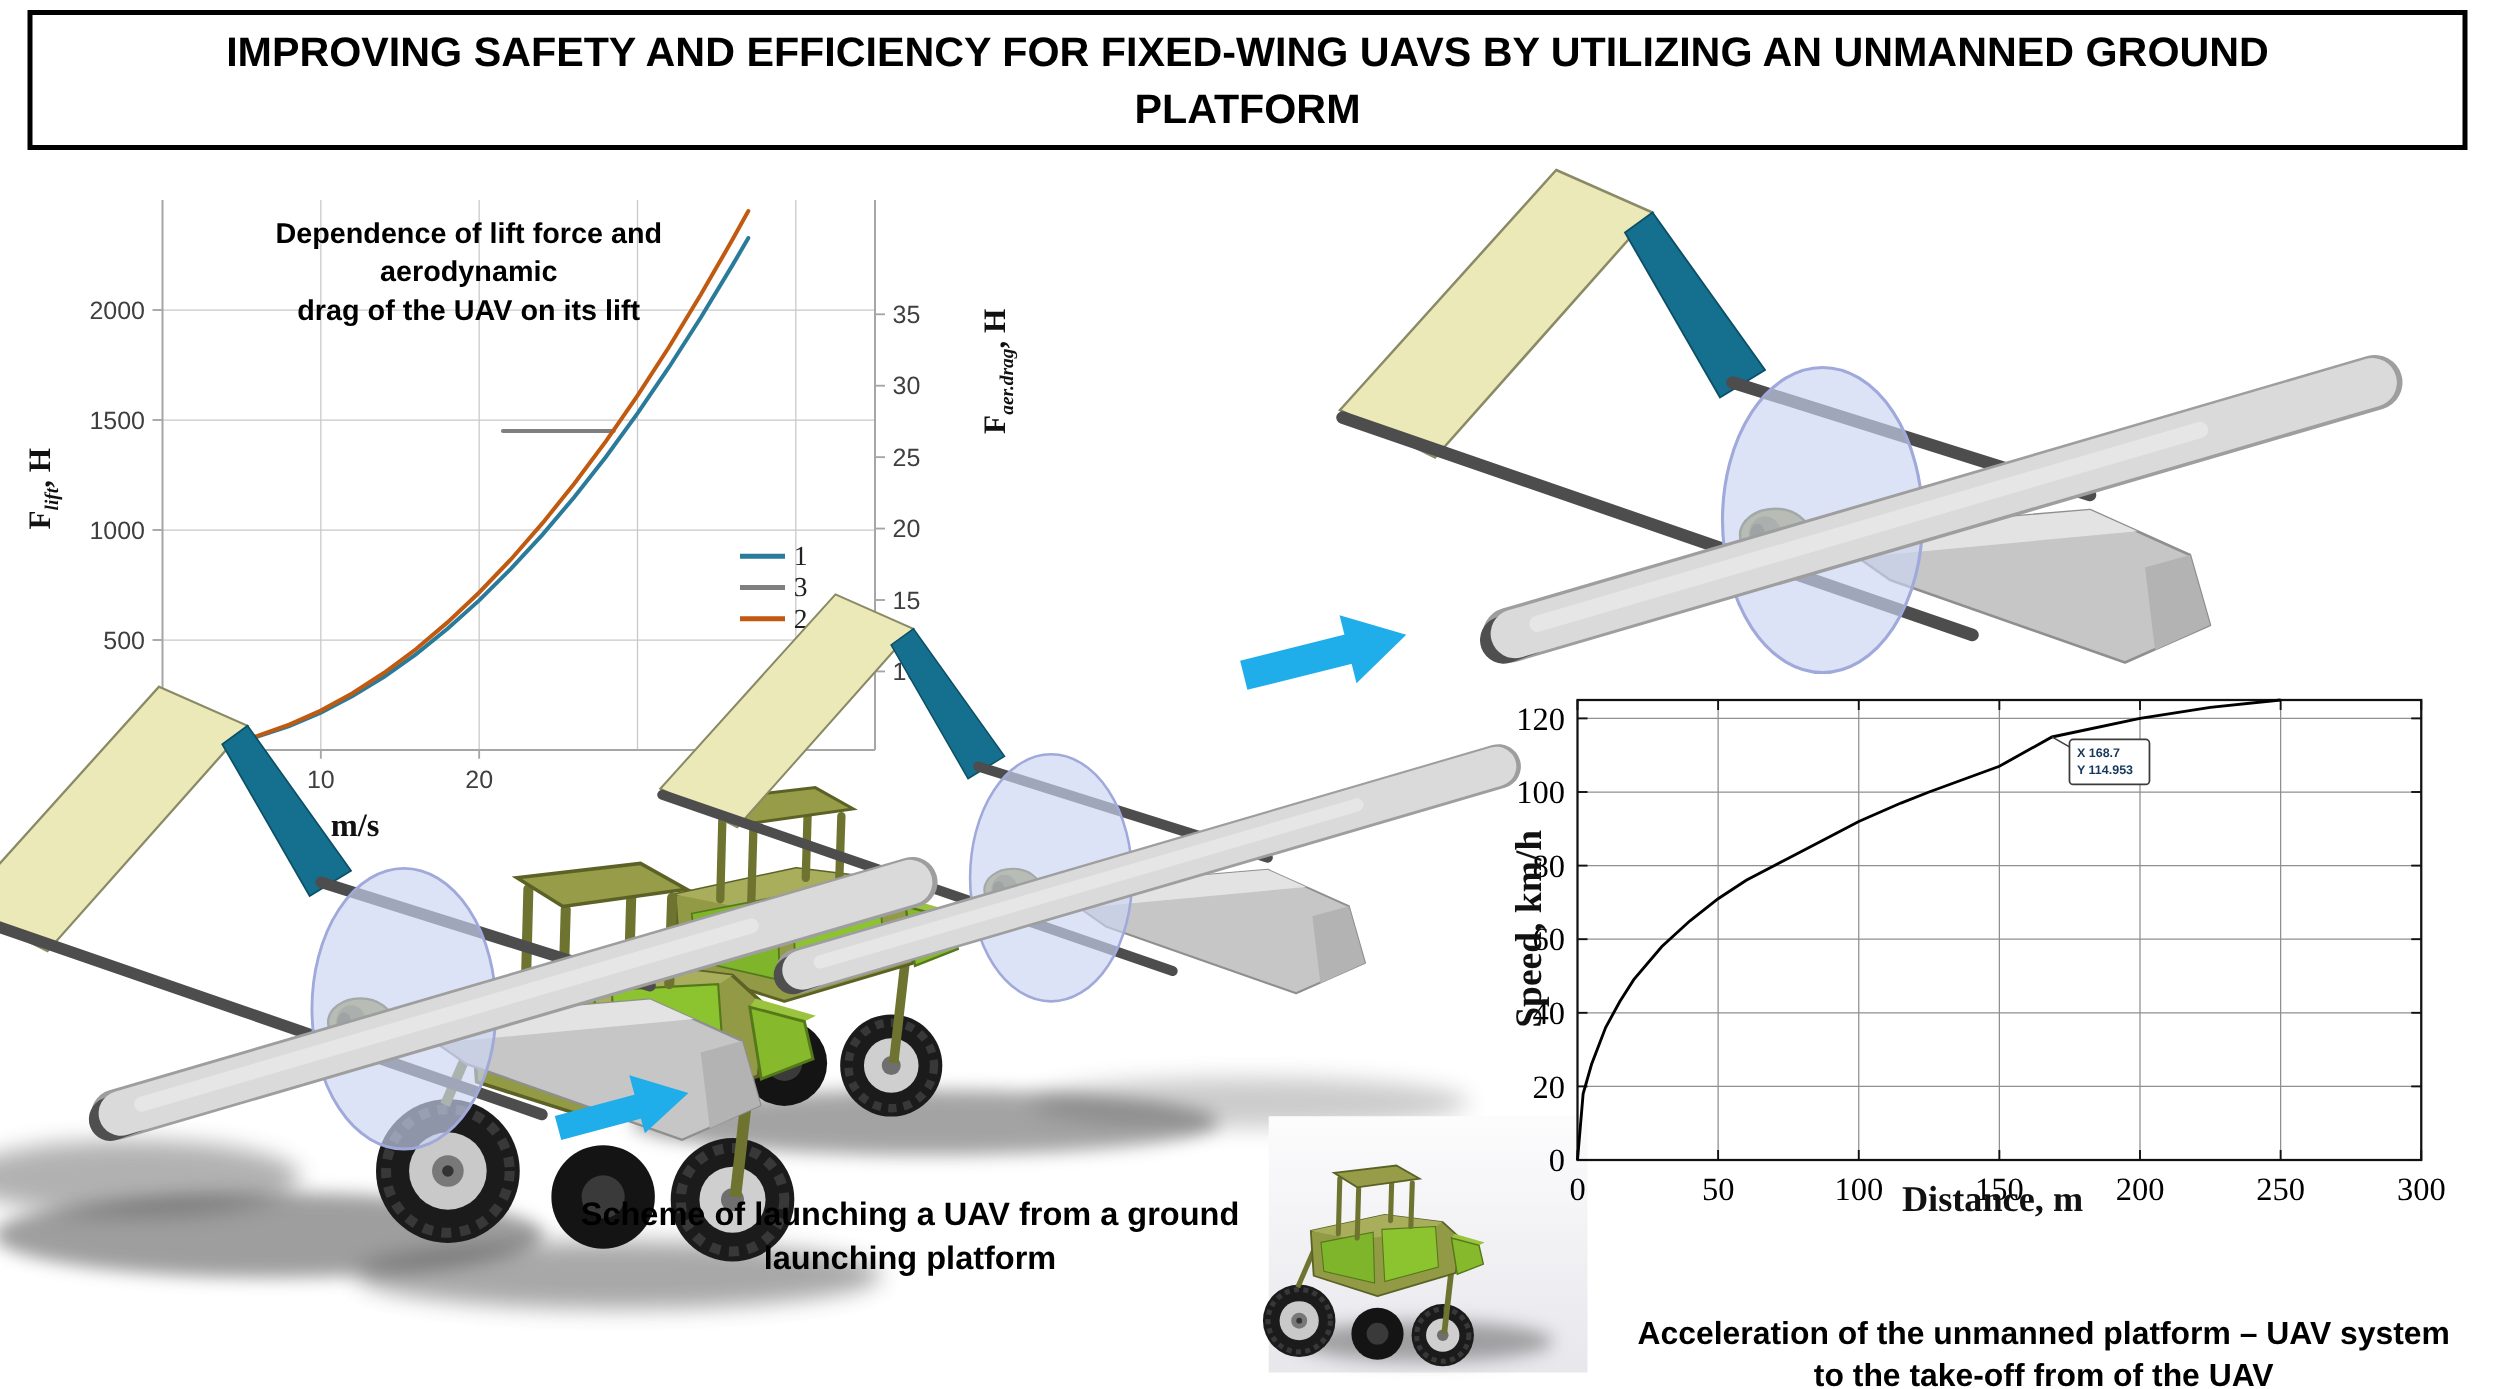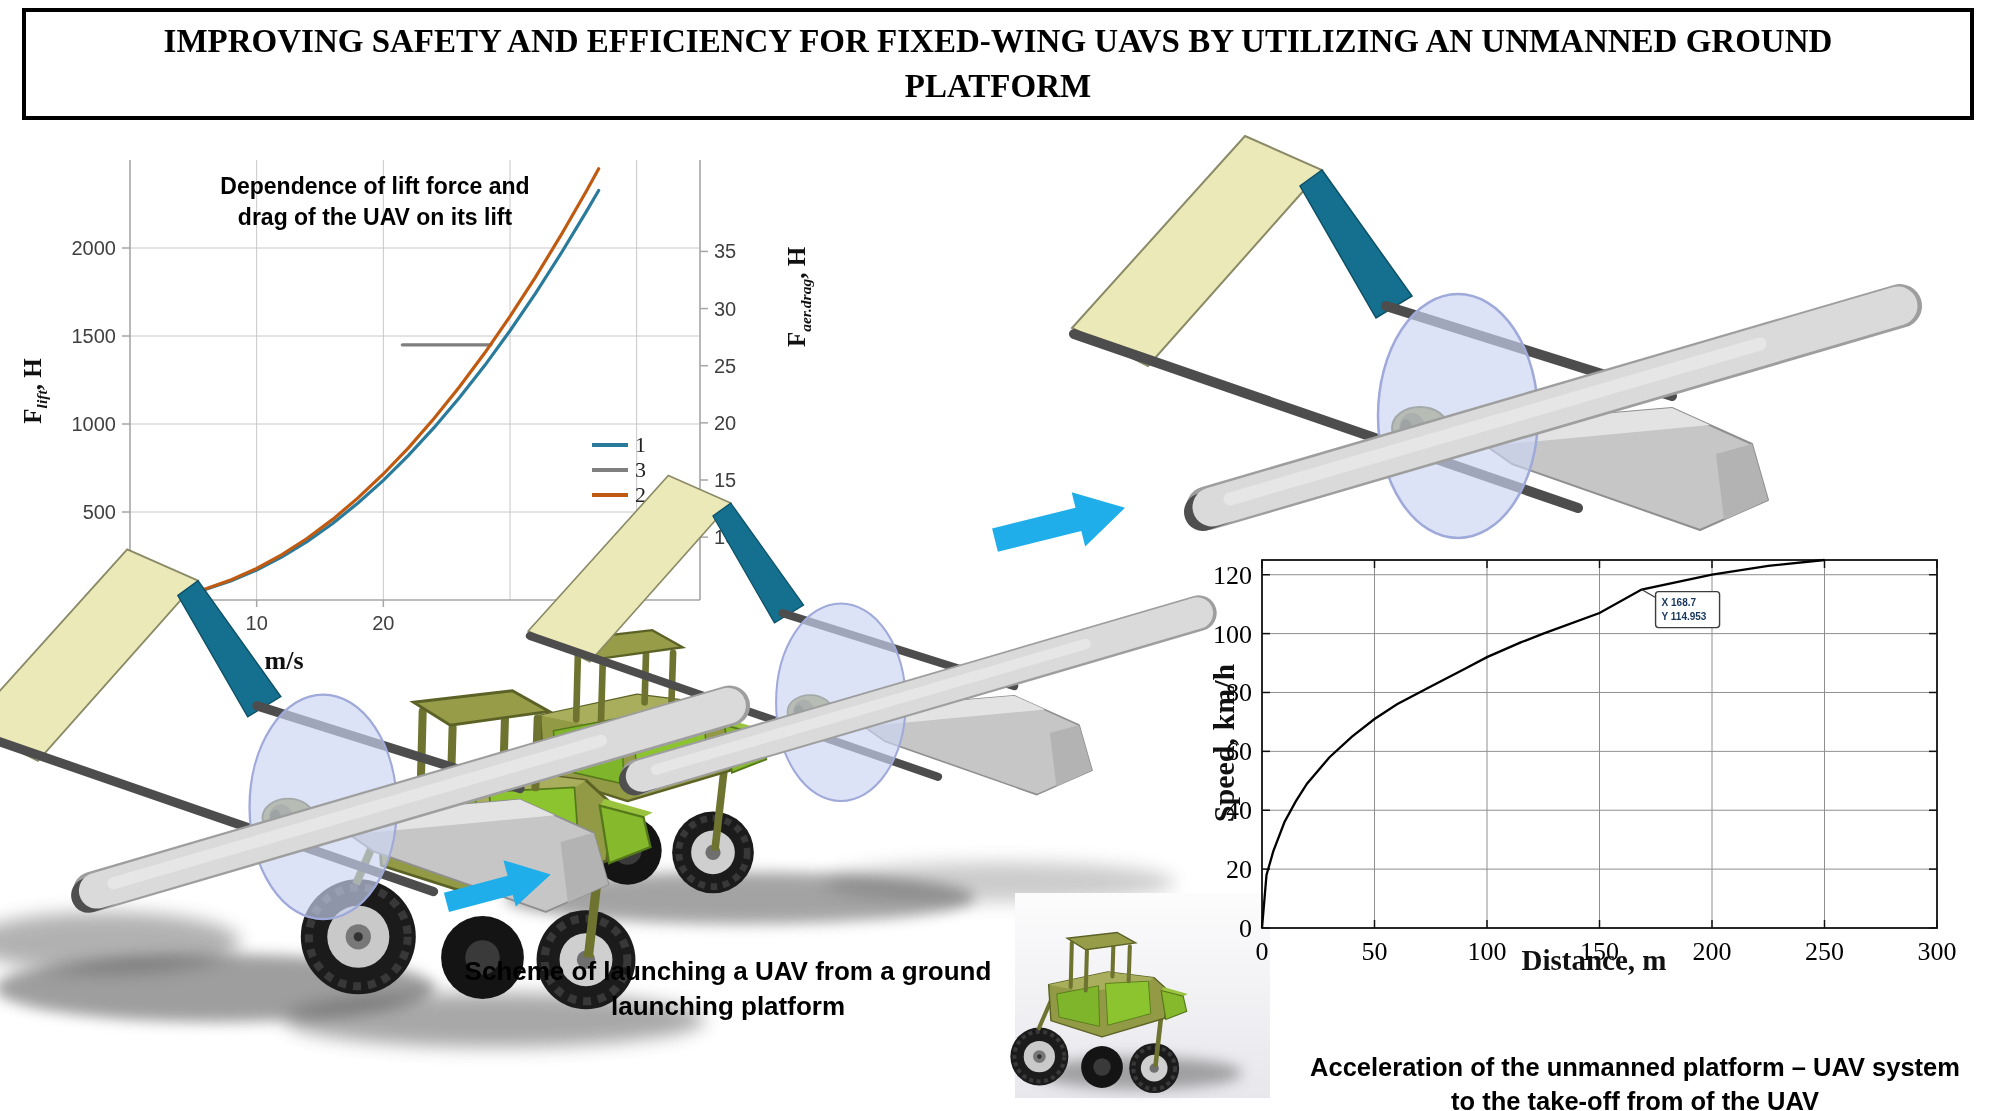--- a/index.html
+++ b/index.html
@@ -1,20 +1,20 @@
 <!DOCTYPE html>
 <html><head>
 <meta charset="utf-8">
 <style>
   html,body{margin:0;padding:0;background:#fff;}
   #page{position:relative;width:2000px;height:1111px;background:#fff;overflow:hidden;
         font-family:"Liberation Sans",sans-serif;}
   .abs{position:absolute;}
   
-  #titlebox{left:22px;top:8px;width:1944px;height:104px;border:4px solid #000;background:#fff;font-family:Liberation Serif, serif;}
+  #titlebox{left:22px;top:8px;width:1944px;height:104px;border:4px solid #000;background:#fff;}
   #titlebox .tt{width:100%;height:100%;display:flex;align-items:center;justify-content:center;
      text-align:center;font-weight:bold;font-size:33px;line-height:45px;color:#000;padding:0 60px;box-sizing:border-box;}
   
   .c1title{left:95px;top:140px;width:560px;text-align:center;font-weight:bold;font-size:23px;line-height:31px;color:#000;margin-top:31px;}
   .axserif{font-family:"Liberation Serif",serif;font-weight:bold;color:#111;}
   .rot{transform:rotate(-90deg);}
   .ylab1{left:-52px;top:372px;width:180px;height:38px;font-size:25px;text-align:center;}
   .ylab1r{left:712px;top:278px;width:180px;height:38px;font-size:25px;text-align:center;}
   .xlab1{left:240px;top:646px;width:220px;text-align:left;font-size:26px;}
   sub.ax{font-size:0.62em;font-style:italic;}
@@ -158,20 +158,21 @@
       <line x1="700" x2="708" y1="178.57142857142856" y2="178.57142857142856" stroke="#a6a6a6" stroke-width="1.5"></line>
       <text x="714" y="185.57142857142856" text-anchor="start" class="tick1">30</text>
       <line x1="700" x2="708" y1="121.42857142857139" y2="121.42857142857139" stroke="#a6a6a6" stroke-width="1.5"></line>
       <text x="714" y="128.4285714285714" text-anchor="start" class="tick1">35</text>
       <polyline points="130,470 155.33333333333334,468.768 180.66666666666669,465.248 206,459.264 231.33333333333334,450.816 256.66666666666663,440.08 282,426.88 307.33333333333337,411.392 332.6666666666667,393.44 358,373.024 383.3333333333333,350.32 408.6666666666667,325.15200000000004 434,297.696 459.3333333333333,267.776 484.6666666666667,235.56799999999998 510,200.72000000000003 535.3333333333334,163.584 560.6666666666666,123.98399999999998 586,82.096 598.6666666666666,60.448000000000036" fill="none" stroke="#2A7B9B" stroke-width="3.2" stroke-linecap="round"></polyline>
       <polyline points="402.33333333333337,214.8 491,214.8" fill="none" stroke="#7F7F7F" stroke-width="3.2" stroke-linecap="round"></polyline>
       <polyline points="130,470 155.33333333333334,468.768 180.66666666666669,464.896 206,458.736 231.33333333333334,449.76 256.66666666666663,438.496 282,424.592 307.33333333333337,408.224 332.6666666666667,389.392 358,367.92 383.3333333333333,343.98400000000004 408.6666666666667,317.584 434,288.544 459.3333333333333,257.04 484.6666666666667,223.07199999999997 510,186.464 535.3333333333334,147.392 560.6666666666666,105.68 586,61.68000000000001 598.6666666666666,38.80000000000001" fill="none" stroke="#C05A11" stroke-width="3.2" stroke-linecap="round"></polyline>
     </svg>
   <div class="abs c1title">
     <div>Dependence of lift force and</div>
+    <div>aerodynamic</div>
     <div>drag of the UAV on its lift</div>
   </div>
   <div class="abs axserif rot ylab1">
     <span>F</span><sub class="ax">lift</sub><span>, H</span>
   </div>
   <div class="abs axserif rot ylab1r">
     <span>F</span><sub class="ax">aer.drag</sub><span>, H</span>
   </div>
   <div class="abs axserif xlab1">
     <span class="ital">v</span><span>, m/s</span>

